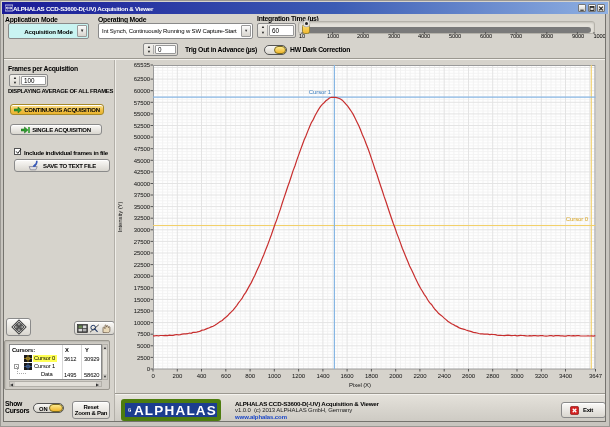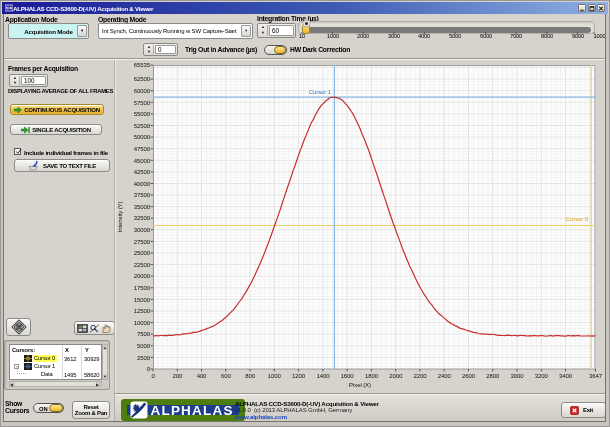--- a/index.html
+++ b/index.html
@@ -282,21 +282,21 @@
       <div class="lever" style="border-radius:6px;width:48%"></div>
     </div>
 <div class="ab btn" style="left:71px;top:400px;width:38px;height:18px;line-height:6.5px;text-align:center;font-size:6px">Reset<br>Zoom &amp; Pan</div>
 
 <div class="ab" style="left:113px;top:59px;width:1px;height:362px;background:#b2afa8"></div>
 <div class="ab" style="left:114px;top:59px;width:1px;height:362px;background:#efede8"></div>
 <div class="ab sep" style="left:114px;top:392px;right:1px"></div>
 <div class="ab sepw" style="left:114px;top:393px;right:1px"></div>
 
 <div class="ab" style="left:114px;top:394px;right:1px;height:28px;background:linear-gradient(#e4e1da,#ccc9c2)"></div>
-<div class="ab" style="left:120px;top:398px;width:124px;height:22px;background:#1c3d8f;border-radius:3px;border:6px solid #4d7c0f;display:flex;align-items:center">
+<div class="ab" style="left:120px;top:398px;width:100px;height:22px;background:#1c3d8f;border-radius:3px;border:4px solid #4d7c0f;display:flex;align-items:center">
  <svg width="18" height="18" viewBox="0 0 18 18" style="margin-left:2.5px">
         <rect x="0.5" y="0.5" width="17" height="17" rx="3" fill="#fff"></rect>
         <g fill="#17357e">
           <path d="M5.6 2.2 6.3 4.5 7.8 2.6 7.6 5l2.1-1.2-1.3 2 2.4-.2-2 1.5 2.3.7-2.4.6 1.7 1.7-2.3-.6.7 2.3-1.7-1.7-.6 2.3-.6-2.3-1.7 1.7.7-2.3-2.3.6 1.7-1.7-2.4-.6 2.3-.7-2-1.5 2.4.2-1.3-2L5 3.8z" transform="translate(0.3,0.3) scale(0.95)"></path>
           <path d="M.9 15.8C4.5 12 9.7 7.2 14.3 1.5l2 1.4C12 9 6.8 13.3 2.2 16.8z"></path>
         </g>
       </svg>
  <span style="color:#fff;font-weight:bold;font-size:13.5px;letter-spacing:1.2px;margin-left:3px;font-family:'Liberation Sans',sans-serif">ALPHALAS</span>
 </div>
 <div class="ab" style="left:234px;top:399px;font-size:6px;line-height:7px;white-space:nowrap">

